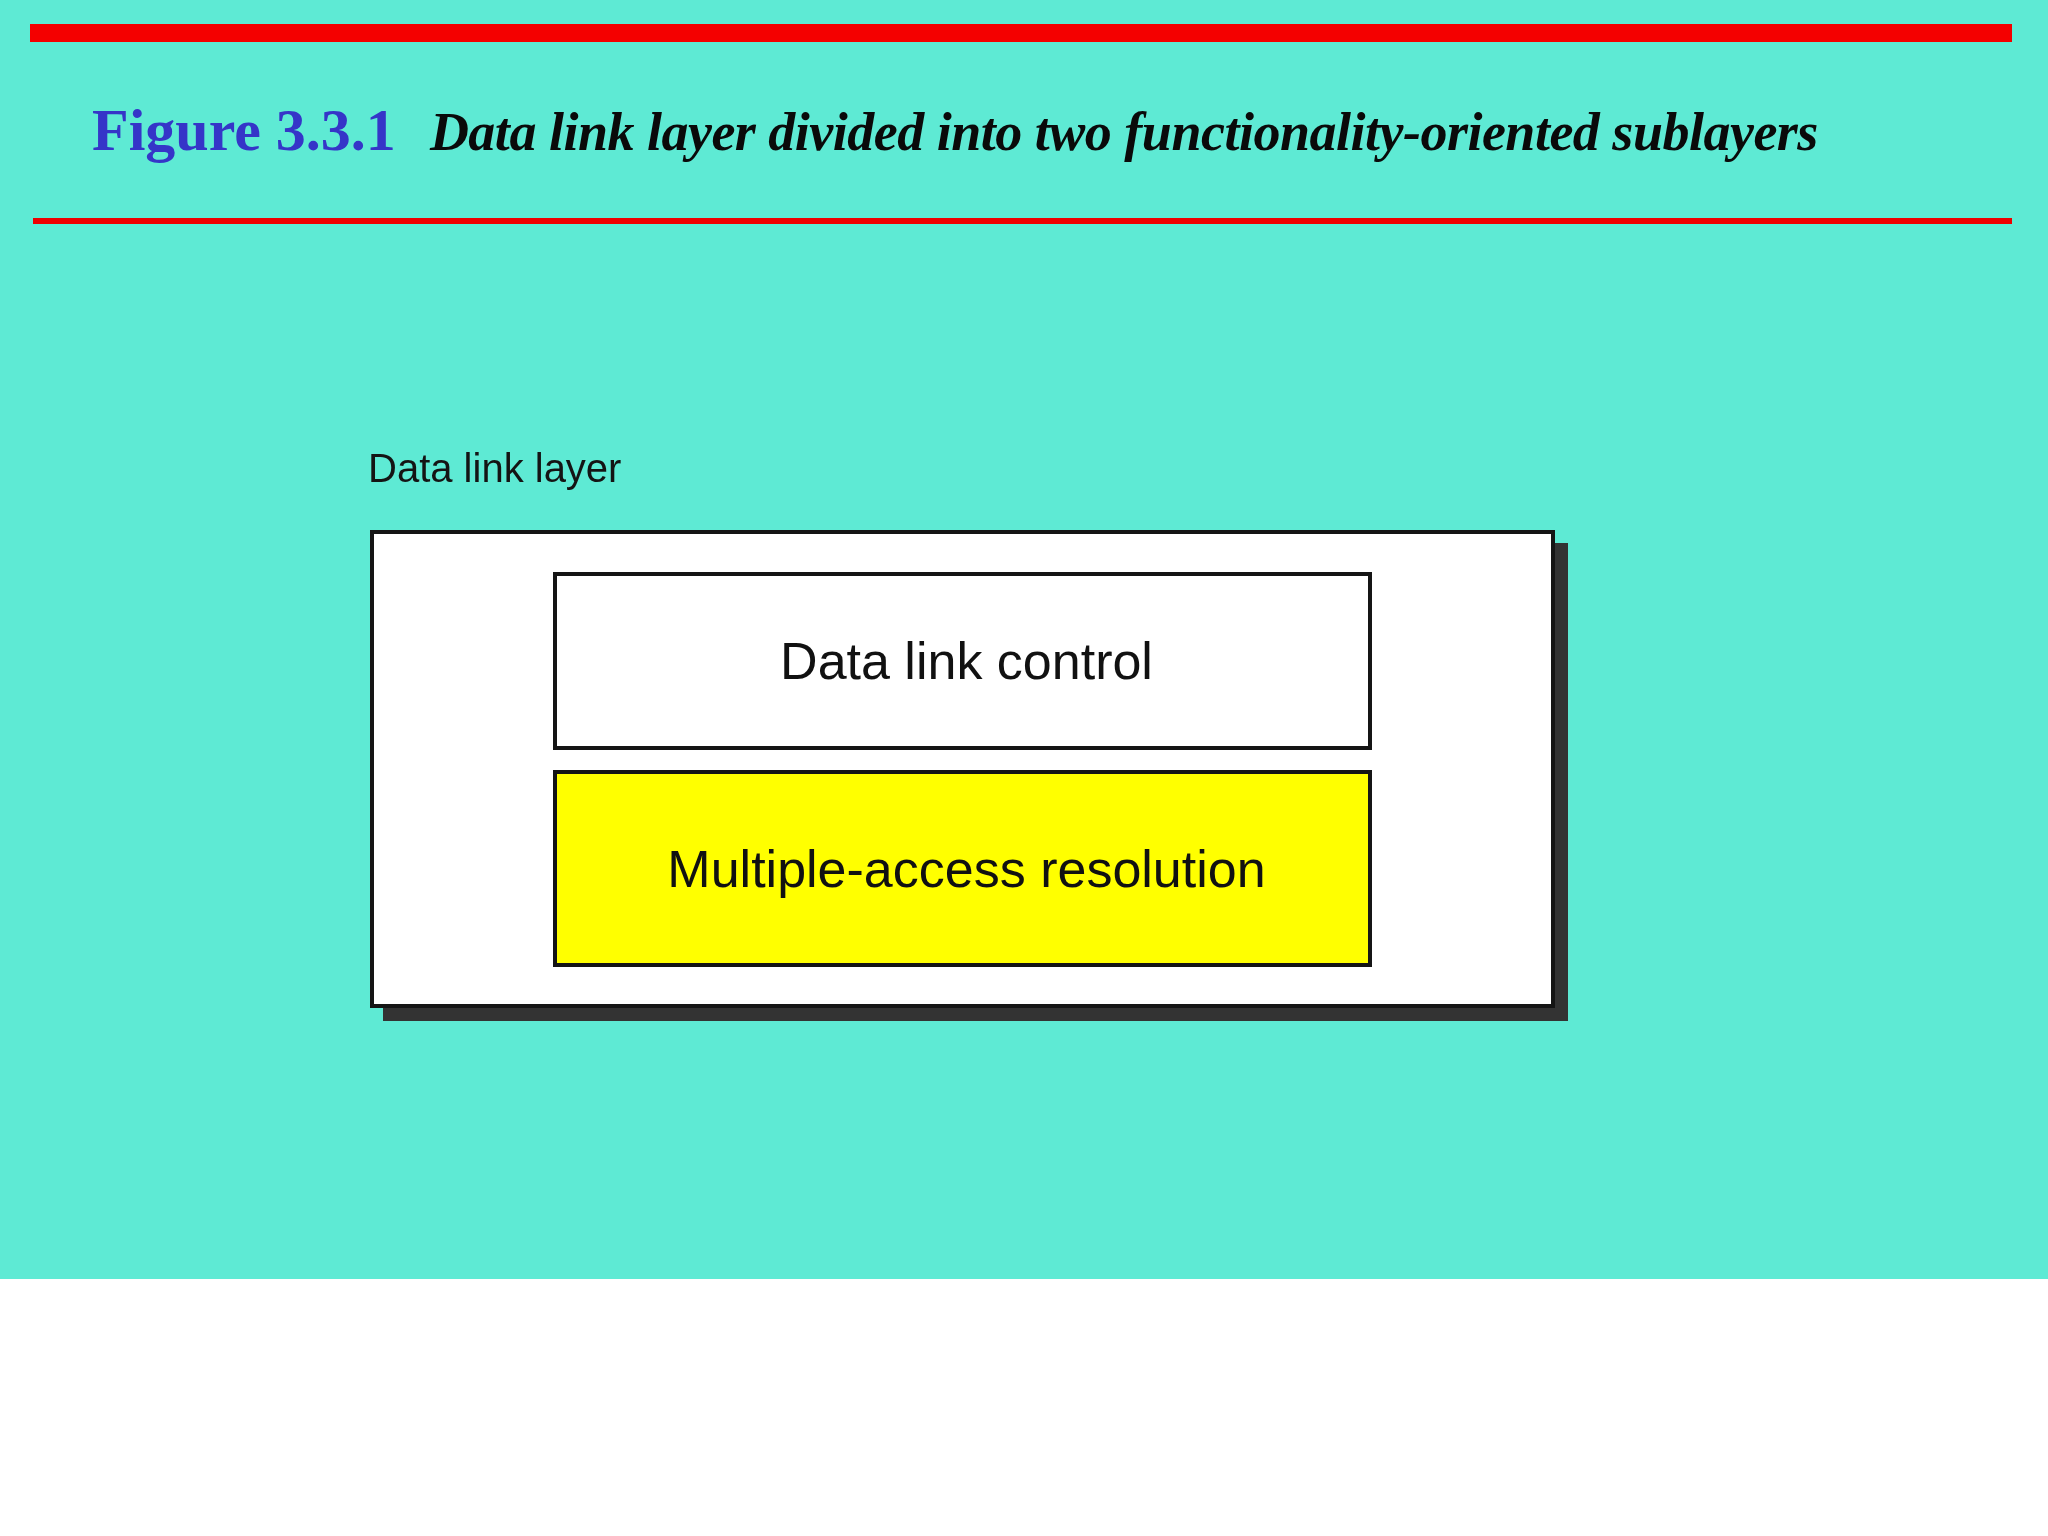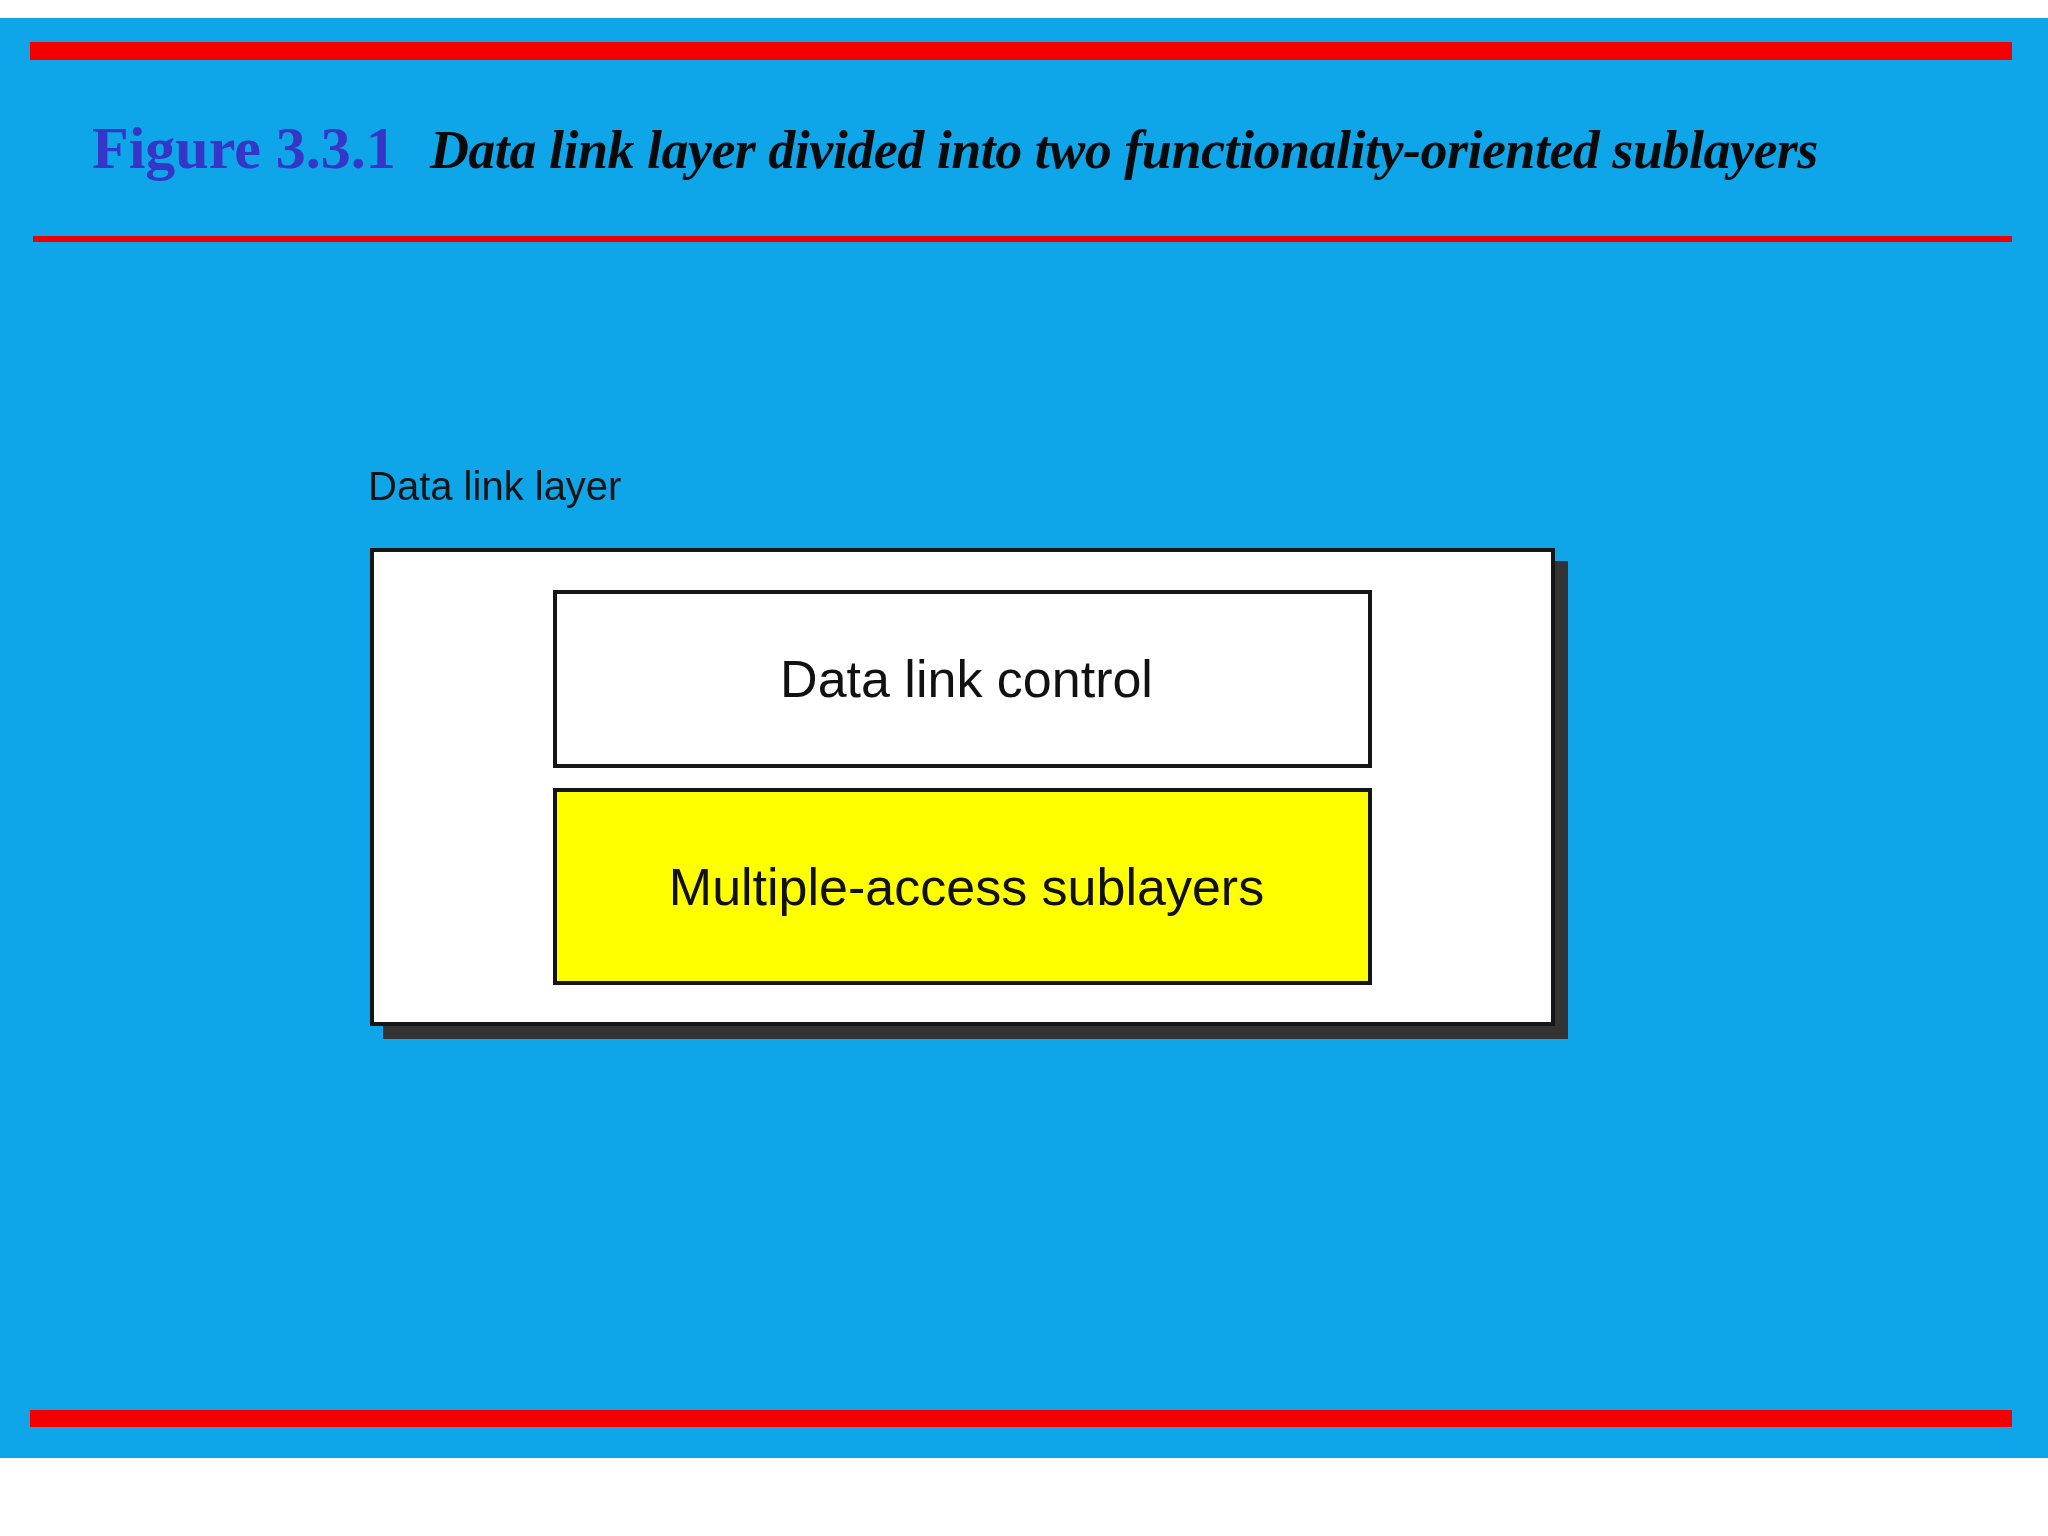--- a/index.html
+++ b/index.html
@@ -1,23 +1,22 @@
 <!DOCTYPE html>
 <html><head>
 <meta charset="utf-8">
 <style>
   html,body{margin:0;padding:0;background:#ffffff;}
   .slide{
     position:relative;
     width:2048px;
-    height:1440px;
-    background:#0ea5e9;
+    height:1279px;
+    background:#5eead4;
     overflow:hidden;
     font-family:"Liberation Sans", sans-serif;
-    margin-top:18px;
   }
   
   .bar{position:absolute;background:#f40000;}
   .bar.top{left:30px;top:24px;width:1982px;height:18px;}
   .bar.title-rule{left:33px;top:218px;width:1979px;height:6px;background:#ee0000;}
   .bar.bottom{left:30px;top:1392px;width:1982px;height:17px;}
 
   
   .title-row{
     position:absolute;left:92px;top:96px;
@@ -91,21 +90,21 @@
 
   <div class="bar title-rule"></div>
 
   <div class="diagram-label">Data link layer</div>
 
   <div class="outer-box">
     <div class="sublayer dlc">
       <span>Data link control</span>
     </div>
     <div class="sublayer mar">
-      <span>Multiple-access sublayers</span>
+      <span>Multiple-access resolution</span>
     </div>
   </div>
 
   <div class="bar bottom"></div>
 
   <div class="page-number">12.2</div>
 
 </div>
 
 </body></html>

